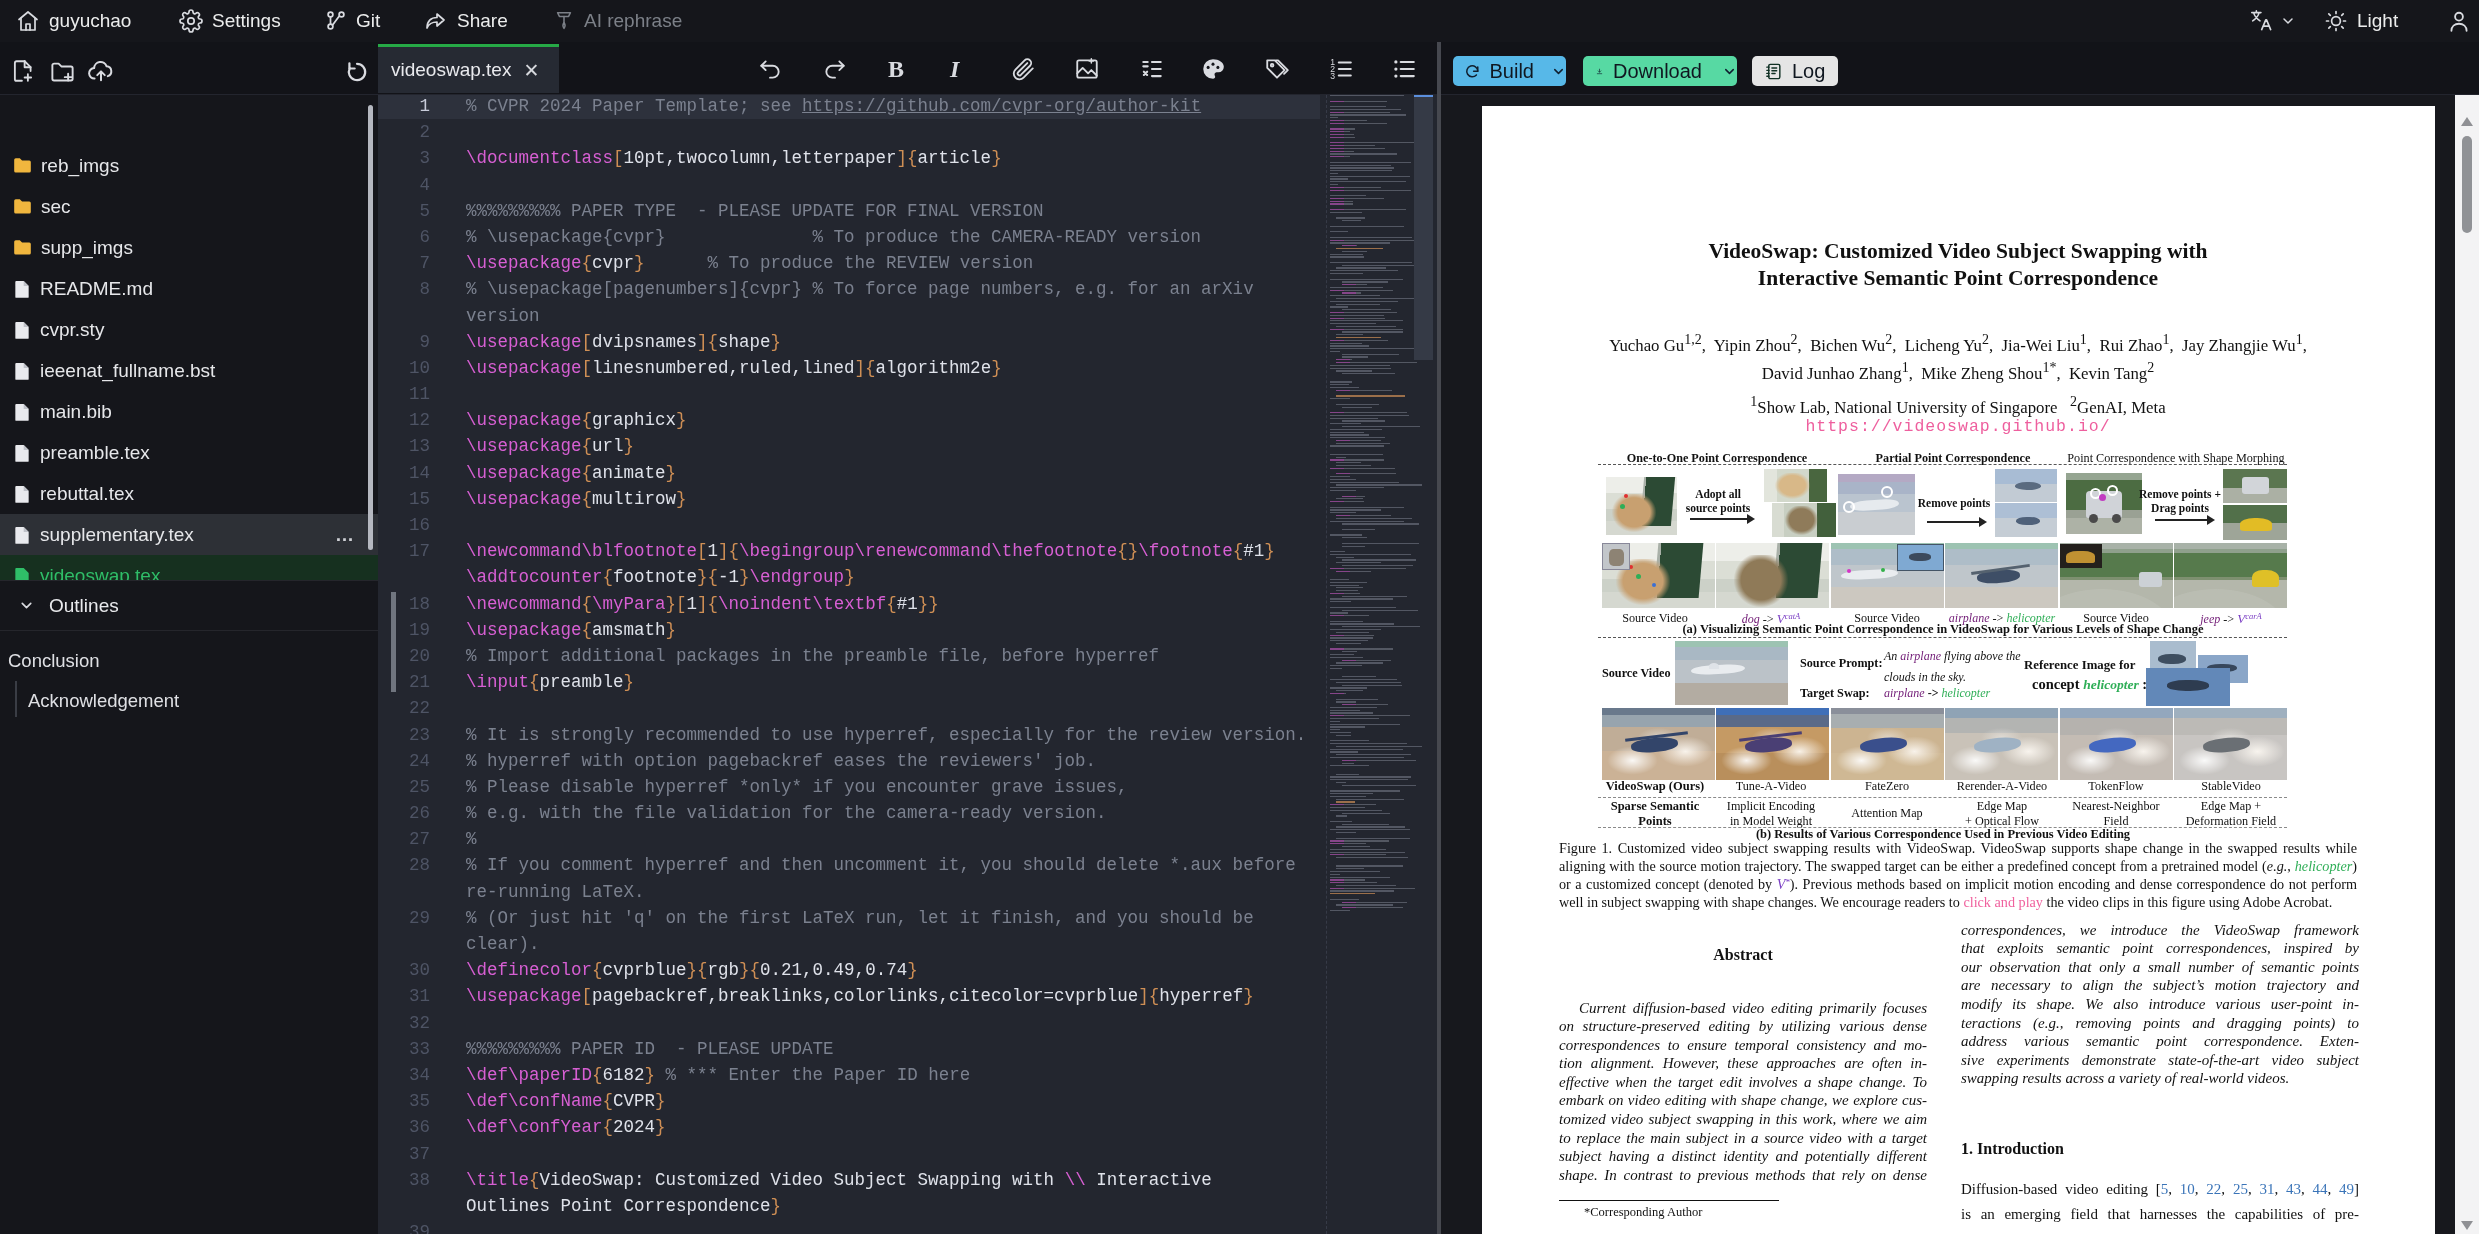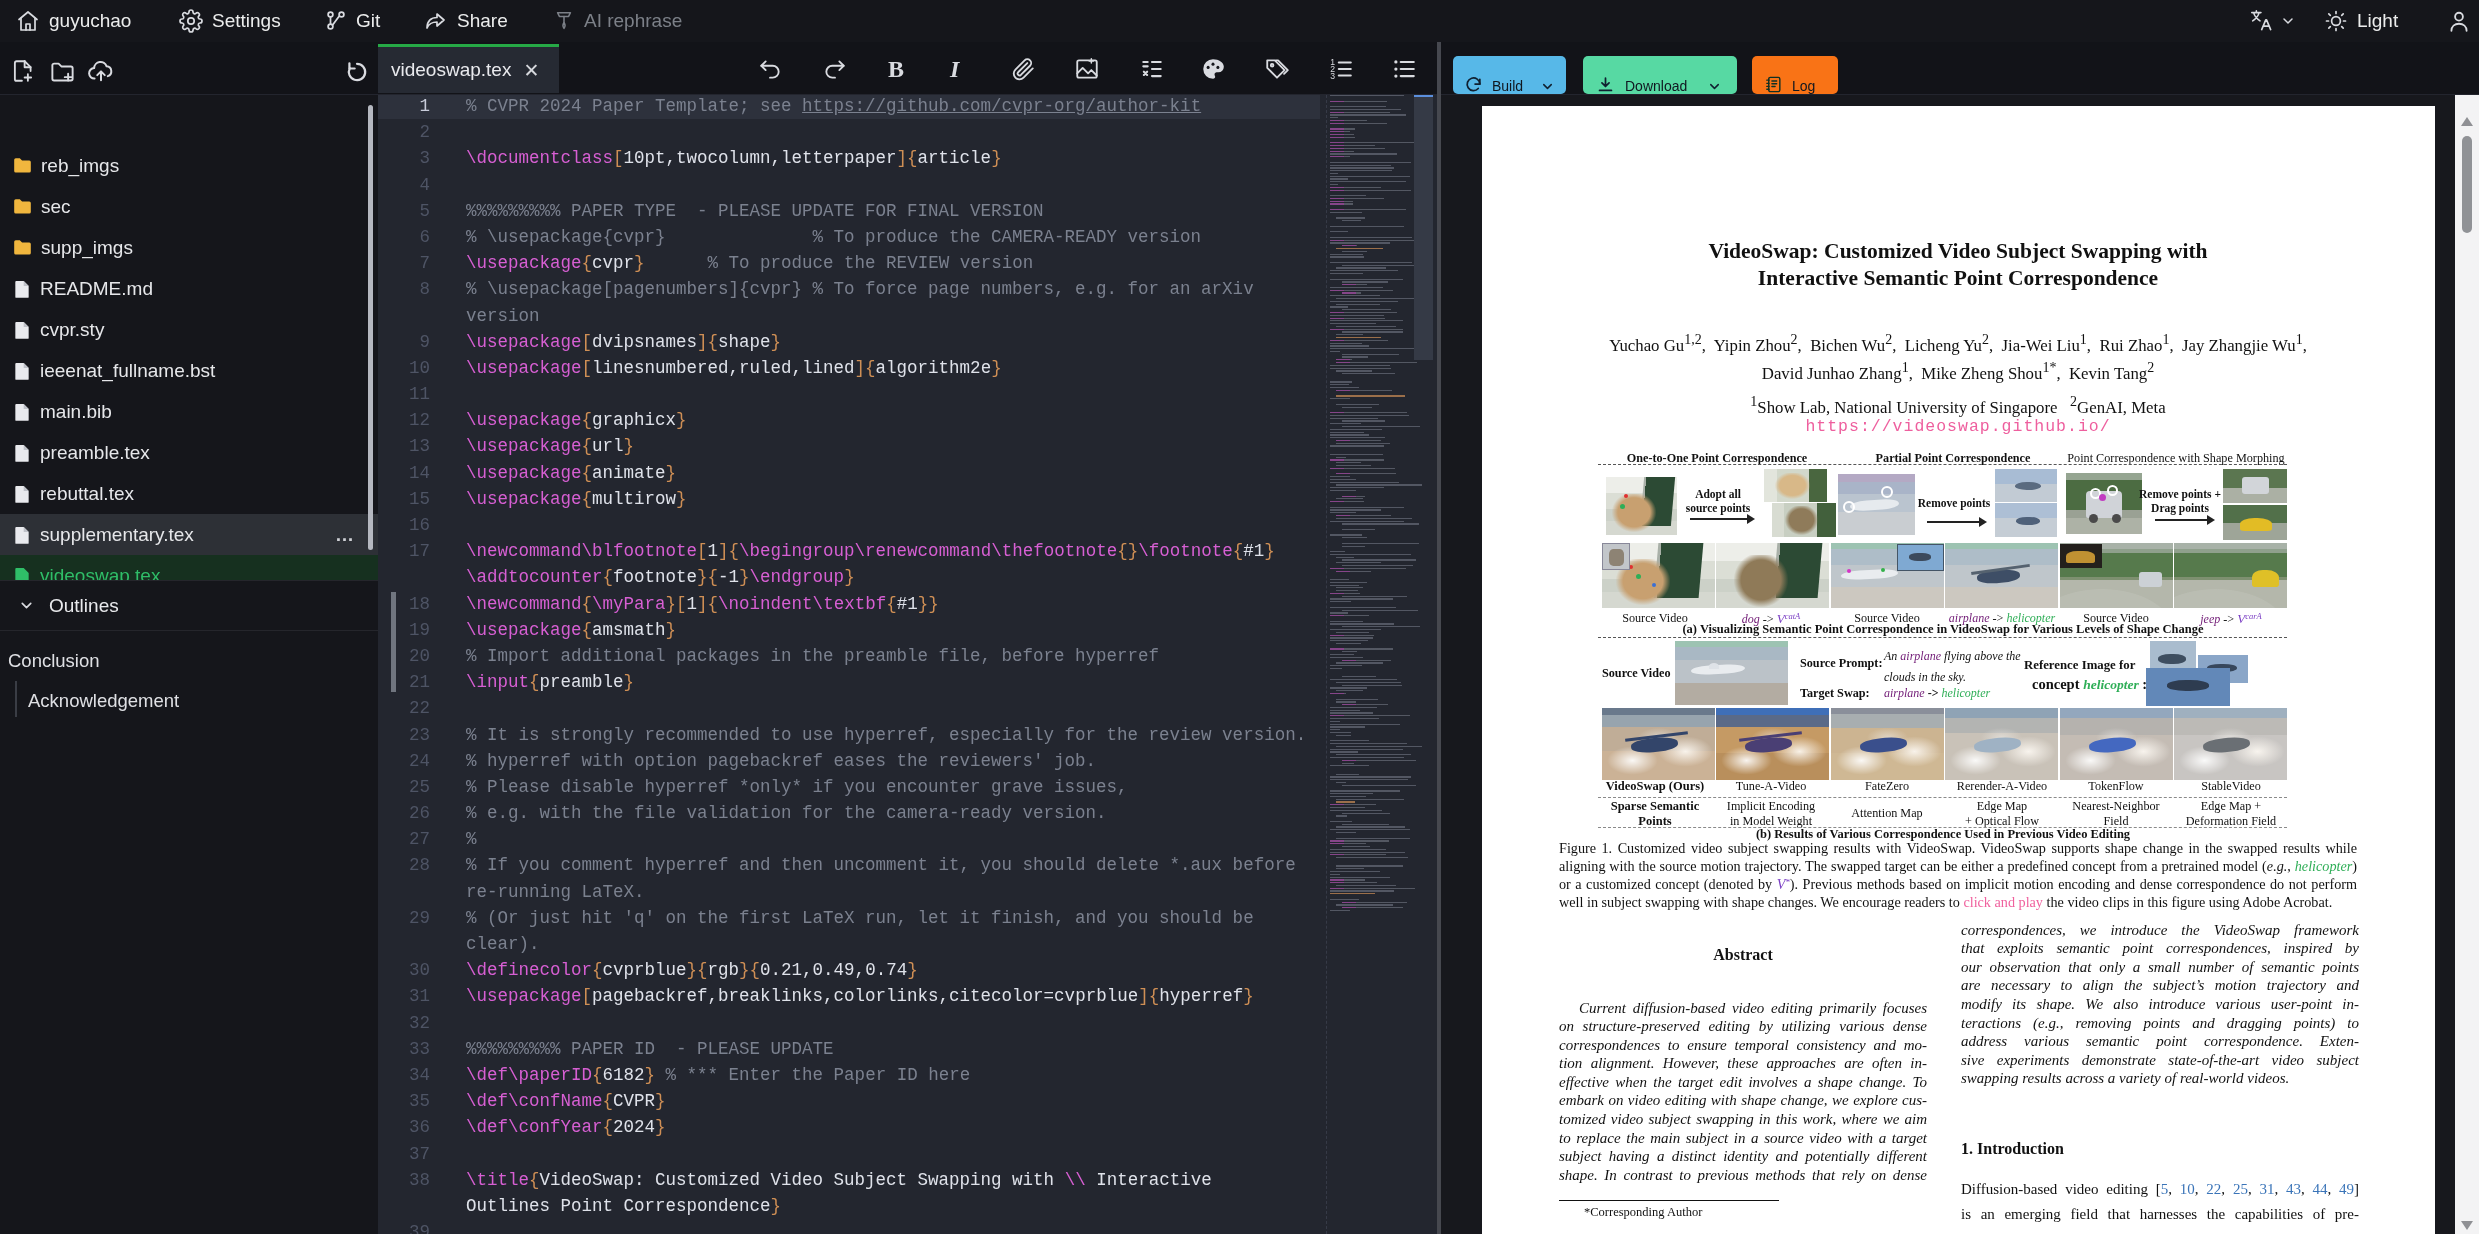--- a/index.html
+++ b/index.html
@@ -32,21 +32,21 @@
 .c { color:#7b818f; } .k { color:#d75fd3; } .b { color:#cf8f55; } .t { color:#dfe2ea; }
 .u { text-decoration:underline; }
 #minimap { position:absolute; left:950px; top:0; width:86px; }
 #mmscroll { position:absolute; left:1036px; top:-2px; width:19px; height:267px; background:#353a46; }
 #mmblue { position:absolute; left:1036px; top:-2px; width:19px; height:4px; background:#5b8fdd; }
 .mml { height:1.2px; margin:0 0 1.6px 2px; }
 #ruler { position:absolute; left:948px; top:0; height:1139px; border-left:1px dashed #4a4f60; opacity:.5; }
 #divider { position:absolute; left:1437px; top:42px; width:4px; height:1192px; background:#46484f; }
 
 #rpanel { position:absolute; left:1441px; top:95px; width:1038px; height:1139px; background:#17181d; }
-.btn { position:absolute; top:56px; height:38px; border-radius:5px; display:flex; align-items:flex-end; font-size:14px; color:#101720; font-weight:400; }
+.btn { position:absolute; top:56px; height:30px; border-radius:5px; display:flex; align-items:center; font-size:20px; color:#101720; font-weight:400; }
 
 #page { position:absolute; left:1482px; top:106px; width:953px; height:1128px; background:#ffffff; font-family:"Liberation Serif", serif; color:#111; }
 .p { position:absolute; }
 .ctr { text-align:center; }
 .just { text-align:justify; }
 .just:after { content:""; display:inline-block; width:100%; }
 .img { position:absolute; overflow:hidden; }
 .dash { position:absolute; border-top:1.5px dashed #555; }
 .dash2 { position:absolute; border-top:1.5px dashed #8a8a8a; }
 .cyan { color:#701a75; }
@@ -803,21 +803,21 @@
       <path d="M12 4v10M7.5 10 12 14.5 16.5 10"></path>
       <path d="M4.5 19.5h15"></path>
     </svg>
     <span>Download</span>
     <span style="margin-left:10px">
       <svg width="15" height="15" viewBox="0 0 24 24" fill="none" stroke="#102030" stroke-width="2.4" stroke-linecap="round" stroke-linejoin="round">
         <path d="M6 9l6 6 6-6"></path>
       </svg>
     </span>
   </div>
-<div class="btn" style="left:1752px;width:86px;background:#f97316;padding-left:12px;gap:9px">
+<div class="btn" style="left:1752px;width:86px;background:#e5e5e5;padding-left:12px;gap:9px">
     <svg width="19" height="19" viewBox="0 0 24 24" fill="none" stroke="#103024" stroke-width="1.8" stroke-linecap="round" stroke-linejoin="round">
       <rect x="6" y="3" width="14" height="18" rx="2"></rect>
       <path d="M10 7.5h6M10 11h6M10 14.5h4"></path>
       <path d="M3.5 6.5h3M3.5 10.5h3M3.5 14.5h3M3.5 18h3" stroke-width="1.6"></path>
     </svg>
     <span>Log</span>
   </div>
 <div id="page">
     <div class="p ctr" style="left:76px;top:132px;width:800px;font-size:21.5px;font-weight:bold;line-height:27px">VideoSwap: Customized Video Subject Swapping with<br>Interactive Semantic Point Correspondence</div>
     <div class="p ctr" style="left:56px;top:223px;width:840px;font-size:16.8px;line-height:22.5px">Yuchao Gu<sup>1,2</sup>,&nbsp; Yipin Zhou<sup>2</sup>,&nbsp; Bichen Wu<sup>2</sup>,&nbsp; Licheng Yu<sup>2</sup>,&nbsp; Jia-Wei Liu<sup>1</sup>,&nbsp; Rui Zhao<sup>1</sup>,&nbsp; Jay Zhangjie Wu<sup>1</sup>,<br>David Junhao Zhang<sup>1</sup>,&nbsp; Mike Zheng Shou<sup>1*</sup>,&nbsp; Kevin Tang<sup>2</sup></div>

